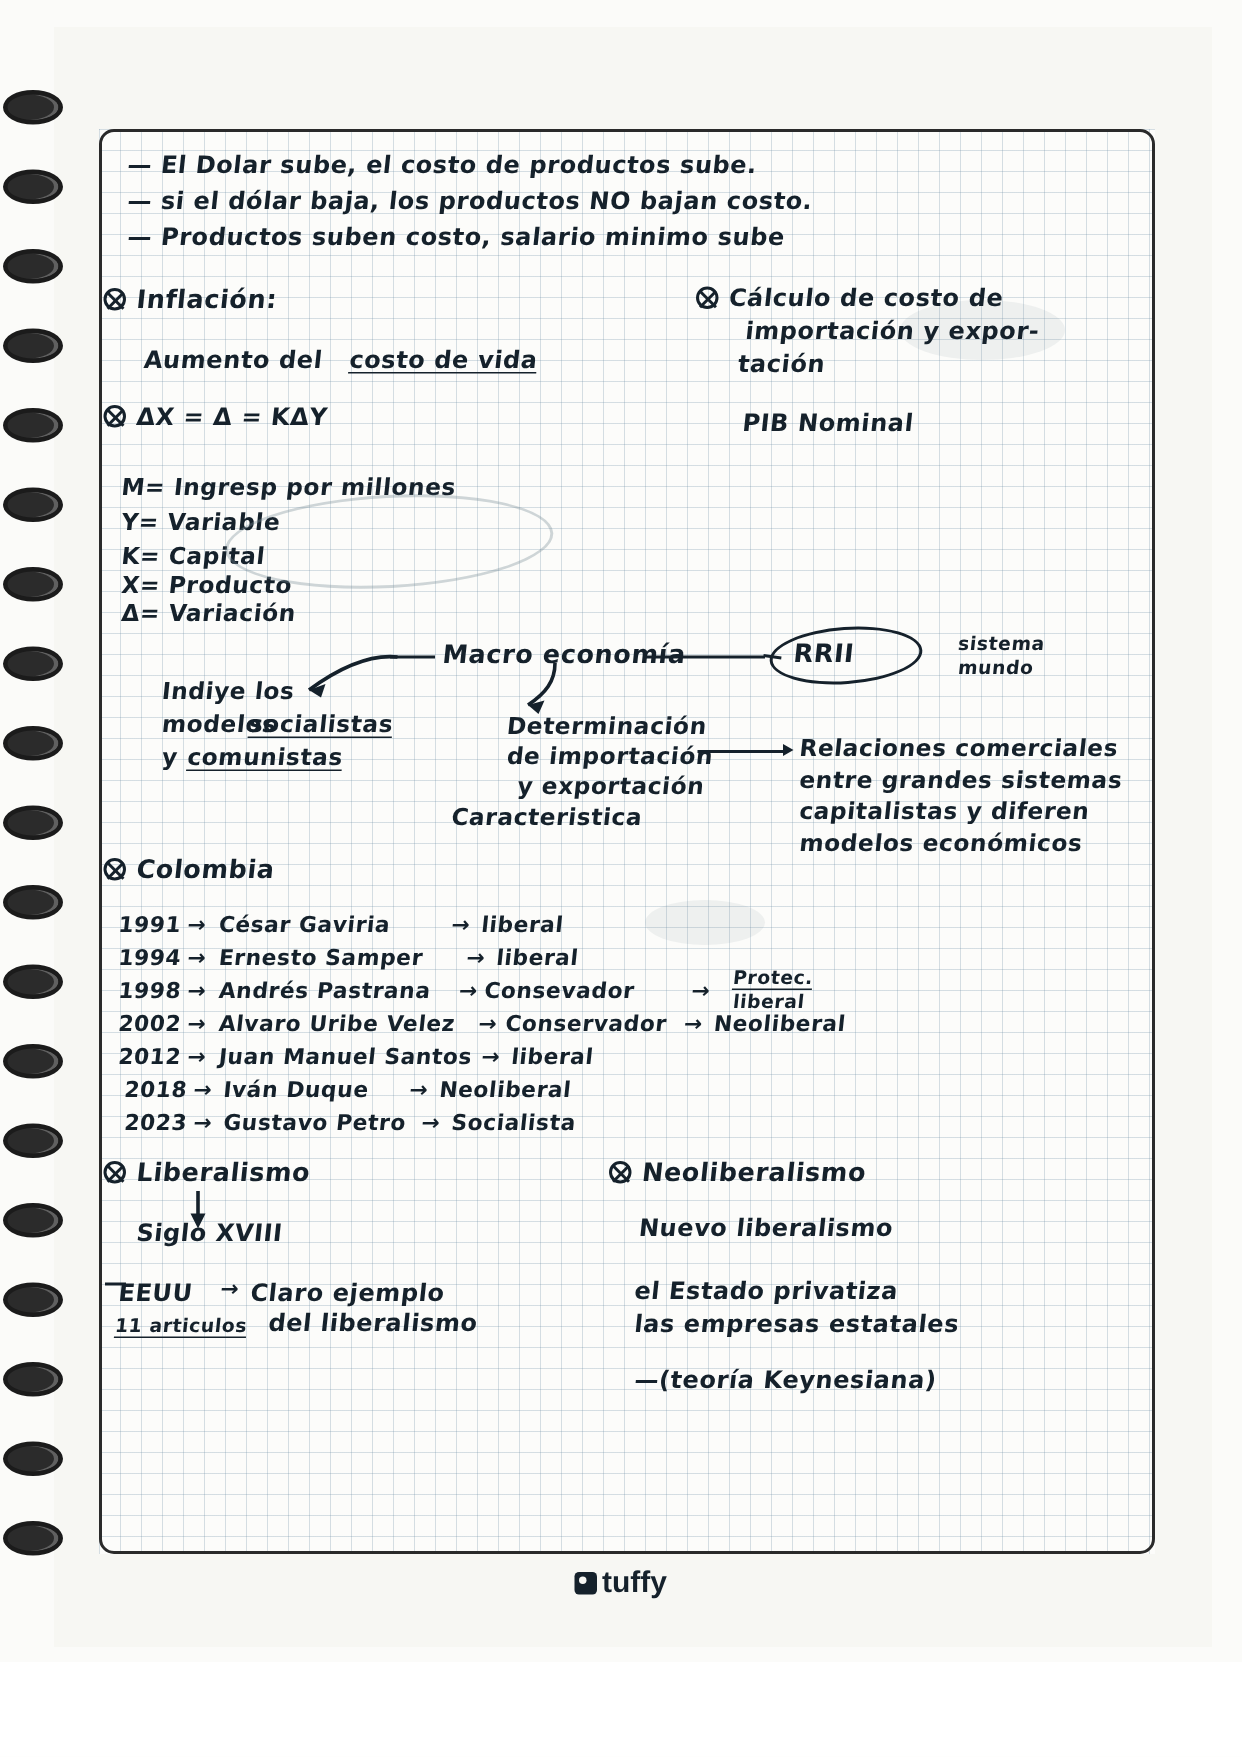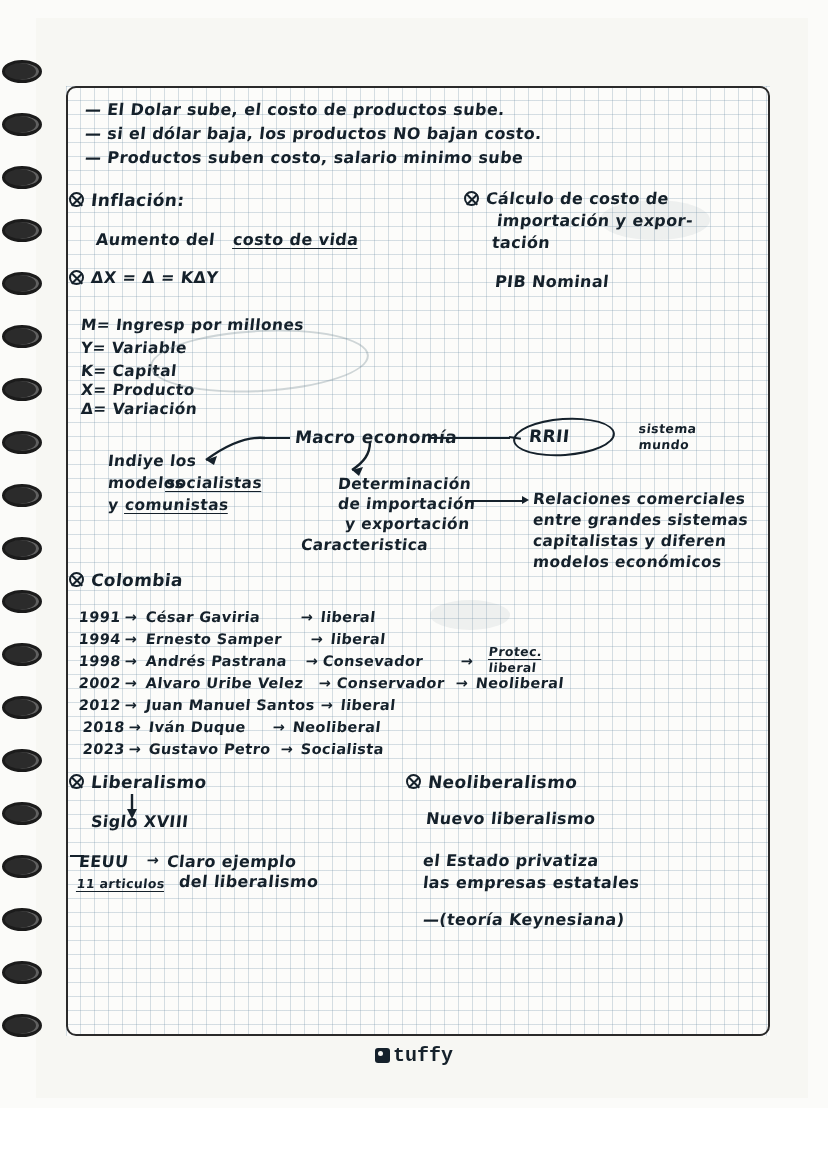--- a/index.html
+++ b/index.html
@@ -85,21 +85,21 @@
   .arrow-head{
     position:absolute;width:0;height:0;
     border-left:7px solid #15212b;
     border-top:4px solid transparent;
     border-bottom:4px solid transparent;
   }
   
   .brand{
     position:absolute;left:0;top:1044px;width:828px;text-align:center;
     font-size:20px;font-weight:700;color:#15212b;
-    font-family:Liberation Mono, monospace;
+    font-family:Liberation Sans, sans-serif;
   }
   .brand .sq{
     display:inline-block;width:15px;height:15px;background:#15212b;
     border-radius:3px;margin-right:3px;vertical-align:-2px;position:relative;
   }
   .brand .sq:after{
     content:"";position:absolute;left:3px;top:3px;width:5px;height:5px;
     border-radius:50%;background:#f7f7f3;
   }
   

